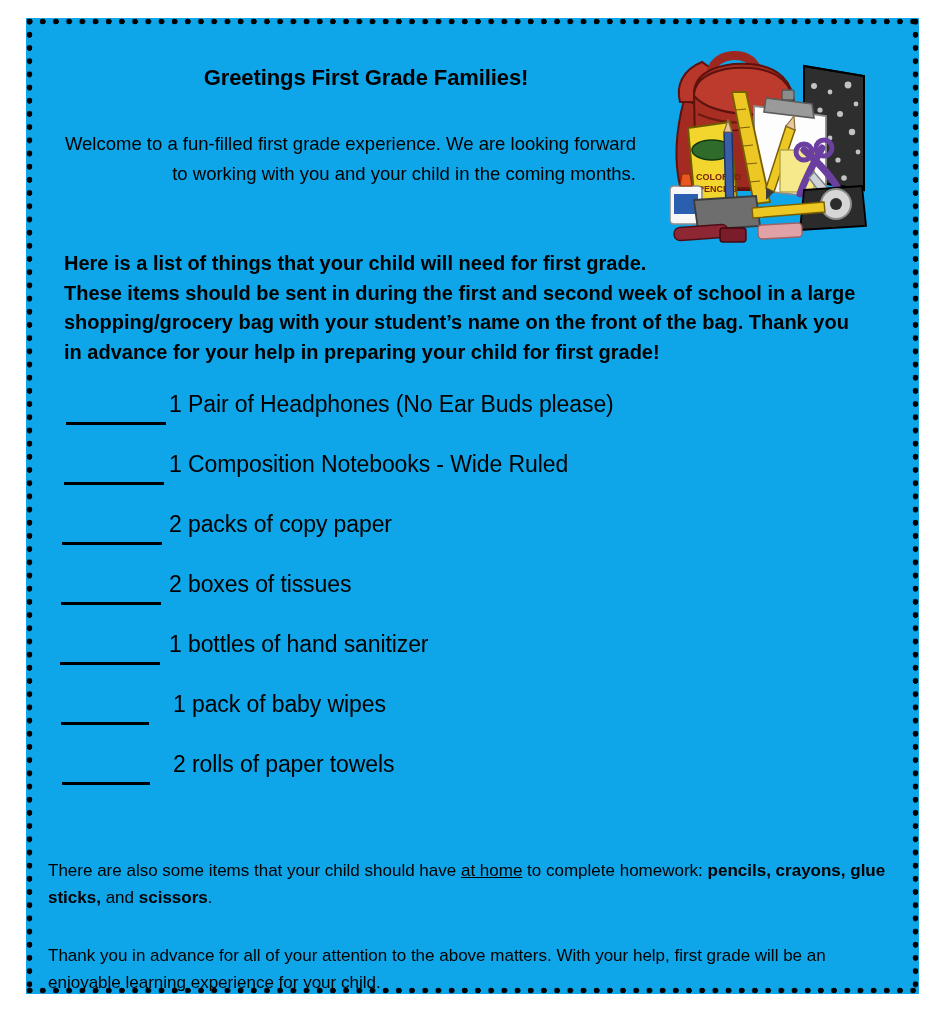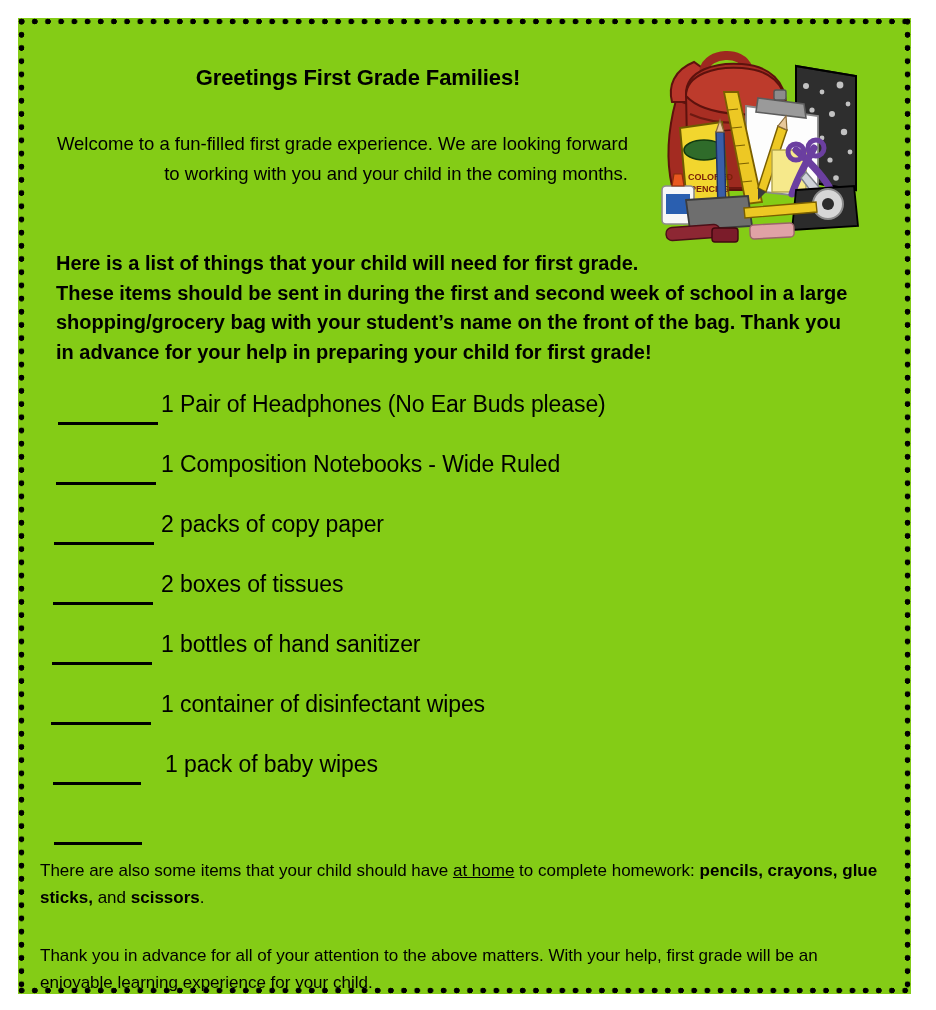--- a/index.html
+++ b/index.html
@@ -12,26 +12,26 @@
     height: 1010px;
     font-family: "Liberation Sans", sans-serif;
     color: #000000;
     overflow: hidden;
     position: relative;
   }
 
   
   .page-frame {
     position: absolute;
-    left: 18px;
+    left: 26px;
     top: 18px;
     width: 893px;
     height: 976px;
     box-sizing: border-box;
-    background: #84cc16;
+    background: #0ea5e9;
   }
   .dot-edge {
     position: absolute;
     background-repeat: repeat-x;
   }
   .dot-top, .dot-bottom {
     left: 0;
     width: 100%;
     height: 7px;
     background-image: radial-gradient(circle at 3.5px 3.5px, #000 2.7px, rgba(0,0,0,0) 3.1px);
@@ -263,30 +263,27 @@
         <span class="supply-text">2 packs of copy paper</span>
       </div>
       <div class="supply-row">
         <span class="blank-line" style="left:35px;width:100px;"></span>
         <span class="supply-text">2 boxes of tissues</span>
       </div>
       <div class="supply-row">
         <span class="blank-line" style="left:34px;width:100px;"></span>
         <span class="supply-text">1 bottles of hand sanitizer</span>
       </div>
-      <div class="supply-row">
-        <span class="blank-line" style="left:33px;width:100px;"></span>
-        <span class="supply-text">1 container of disinfectant wipes</span>
-      </div>
       <div class="supply-row indent">
         <span class="blank-line"></span>
         <span class="supply-text">1 pack of baby wipes</span>
       </div>
       <div class="supply-row indent">
         <span class="blank-line" style="left:36px;"></span>
+        <span class="supply-text">2 rolls of paper towels</span>
       </div>
     </div>
 
     <div class="footer-block">
       <p class="footer-para"><span>There are also some items that your child should have </span><span class="u">at home</span><span> to complete homework: </span><span class="b">pencils, crayons, glue sticks,</span><span> and </span><span class="b">scissors</span><span>.</span></p>
       <p class="footer-para second">Thank you in advance for all of your attention to the above matters. With your help, first grade will be an enjoyable learning experience for your child.</p>
     </div>
 
   </div>
 </div>

